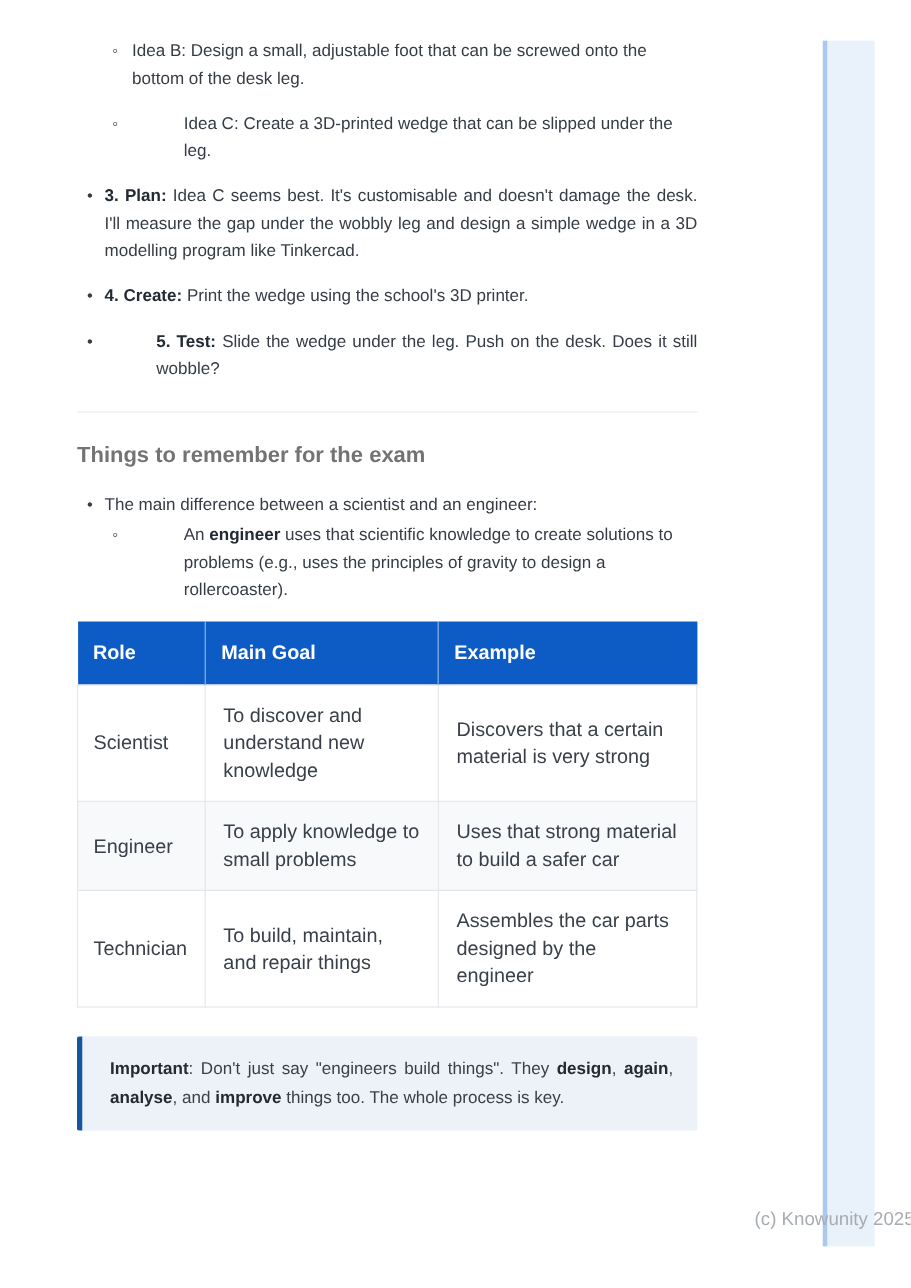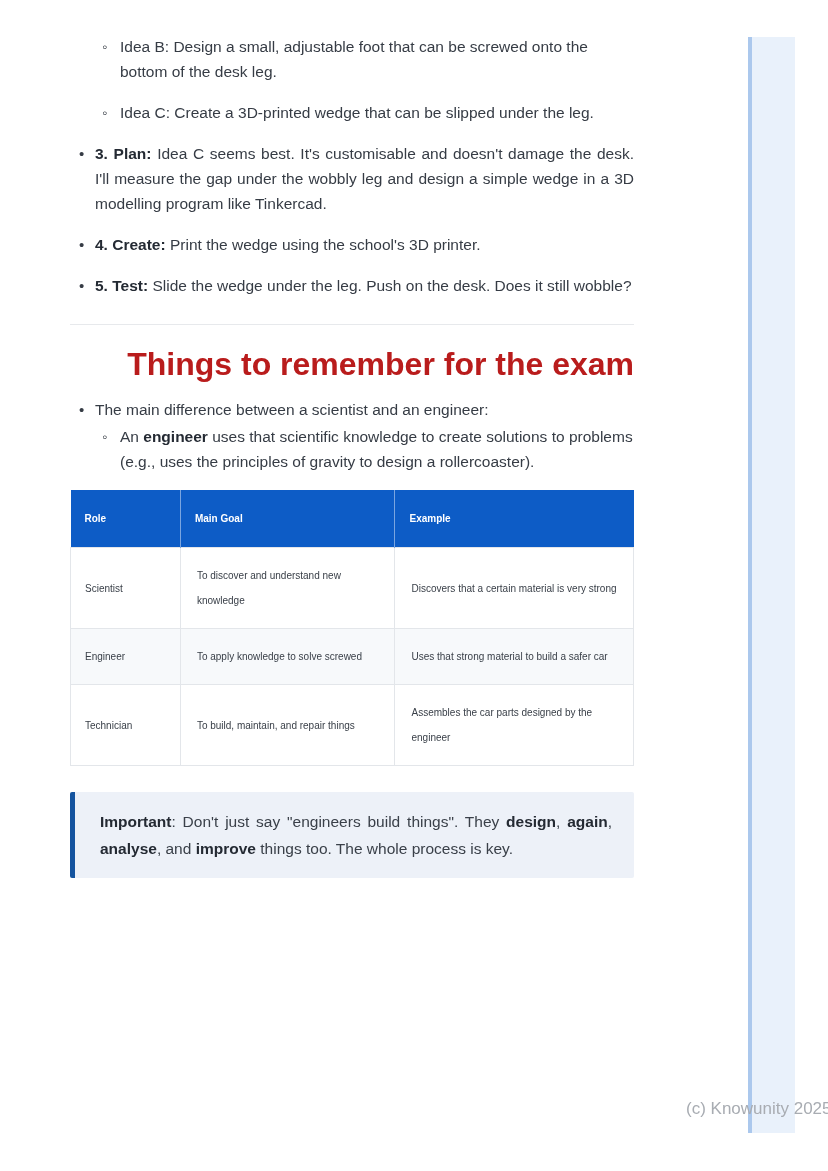--- a/index.html
+++ b/index.html
@@ -39,53 +39,52 @@
   }
   .content {
     position: absolute;
     left: 70px;
     top: 0;
     width: 564px;
     z-index: 2;
   }
   
   .li { display: flex; margin-bottom: 16px; }
-  .li:last-child { margin-bottom: 0; }
+  .li:last-child { margin-bottom: 0; gap: 47px; }
   .nested-top { margin-top: 34px; }
   .steps-list { margin-top: 16px; }
   .marker { flex: 0 0 25px; color: #363c45; }
   .m-disc::before { content: "\2022"; padding-left: 9px; font-size: 15px; }
   .m-circle::before { content: "\25E6"; padding-left: 7px; font-size: 15px; }
   .nested { margin-left: 25px; }
   .li-text { flex: 1 1 auto; }
   .just { text-align: justify; }
   .bold { font-weight: 700; color: #242a33; }
   
   .divider {
     border: none;
     border-top: 1px solid #e7e9ec;
     margin: 26px 0 0 0;
   }
   .section-heading {
     margin: 24px 0 18px 0;
-    font-size: 32px;
+    font-size: 20px;
     line-height: 30px;
     font-weight: 700;
-    color: #b91c1c;
-    text-align: right;
+    color: #737373;
   }
   .intro-li { margin-bottom: 2px; justify-content: space-between; }
   .sub-list { margin-left: 25px; }
   .sub-list .li { margin-bottom: 16px; }
   
   table.roles {
     margin-top: 16px;
     width: 564px;
     border-collapse: collapse;
-    font-size: 10px;
+    font-size: 18px;
     line-height: 25px;
   }
   table.roles col.c1 { width: 110px; }
   table.roles col.c2 { width: 215px; }
   table.roles col.c3 { width: 239px; }
   table.roles th {
     background: #0d5cc6;
     color: #ffffff;
     font-weight: 600;
     text-align: left;
@@ -179,21 +178,21 @@
         </tr>
       </thead>
       <tbody>
         <tr>
           <td class="role-cell">Scientist</td>
           <td>To discover and understand new knowledge</td>
           <td>Discovers that a certain material is very strong</td>
         </tr>
         <tr class="striped">
           <td class="role-cell">Engineer</td>
-          <td>To apply knowledge to solve screwed</td>
+          <td>To apply knowledge to small problems</td>
           <td>Uses that strong material to build a safer car</td>
         </tr>
         <tr>
           <td class="role-cell">Technician</td>
           <td>To build, maintain, and repair things</td>
           <td>Assembles the car parts designed by the engineer</td>
         </tr>
       </tbody>
     </table>
 

